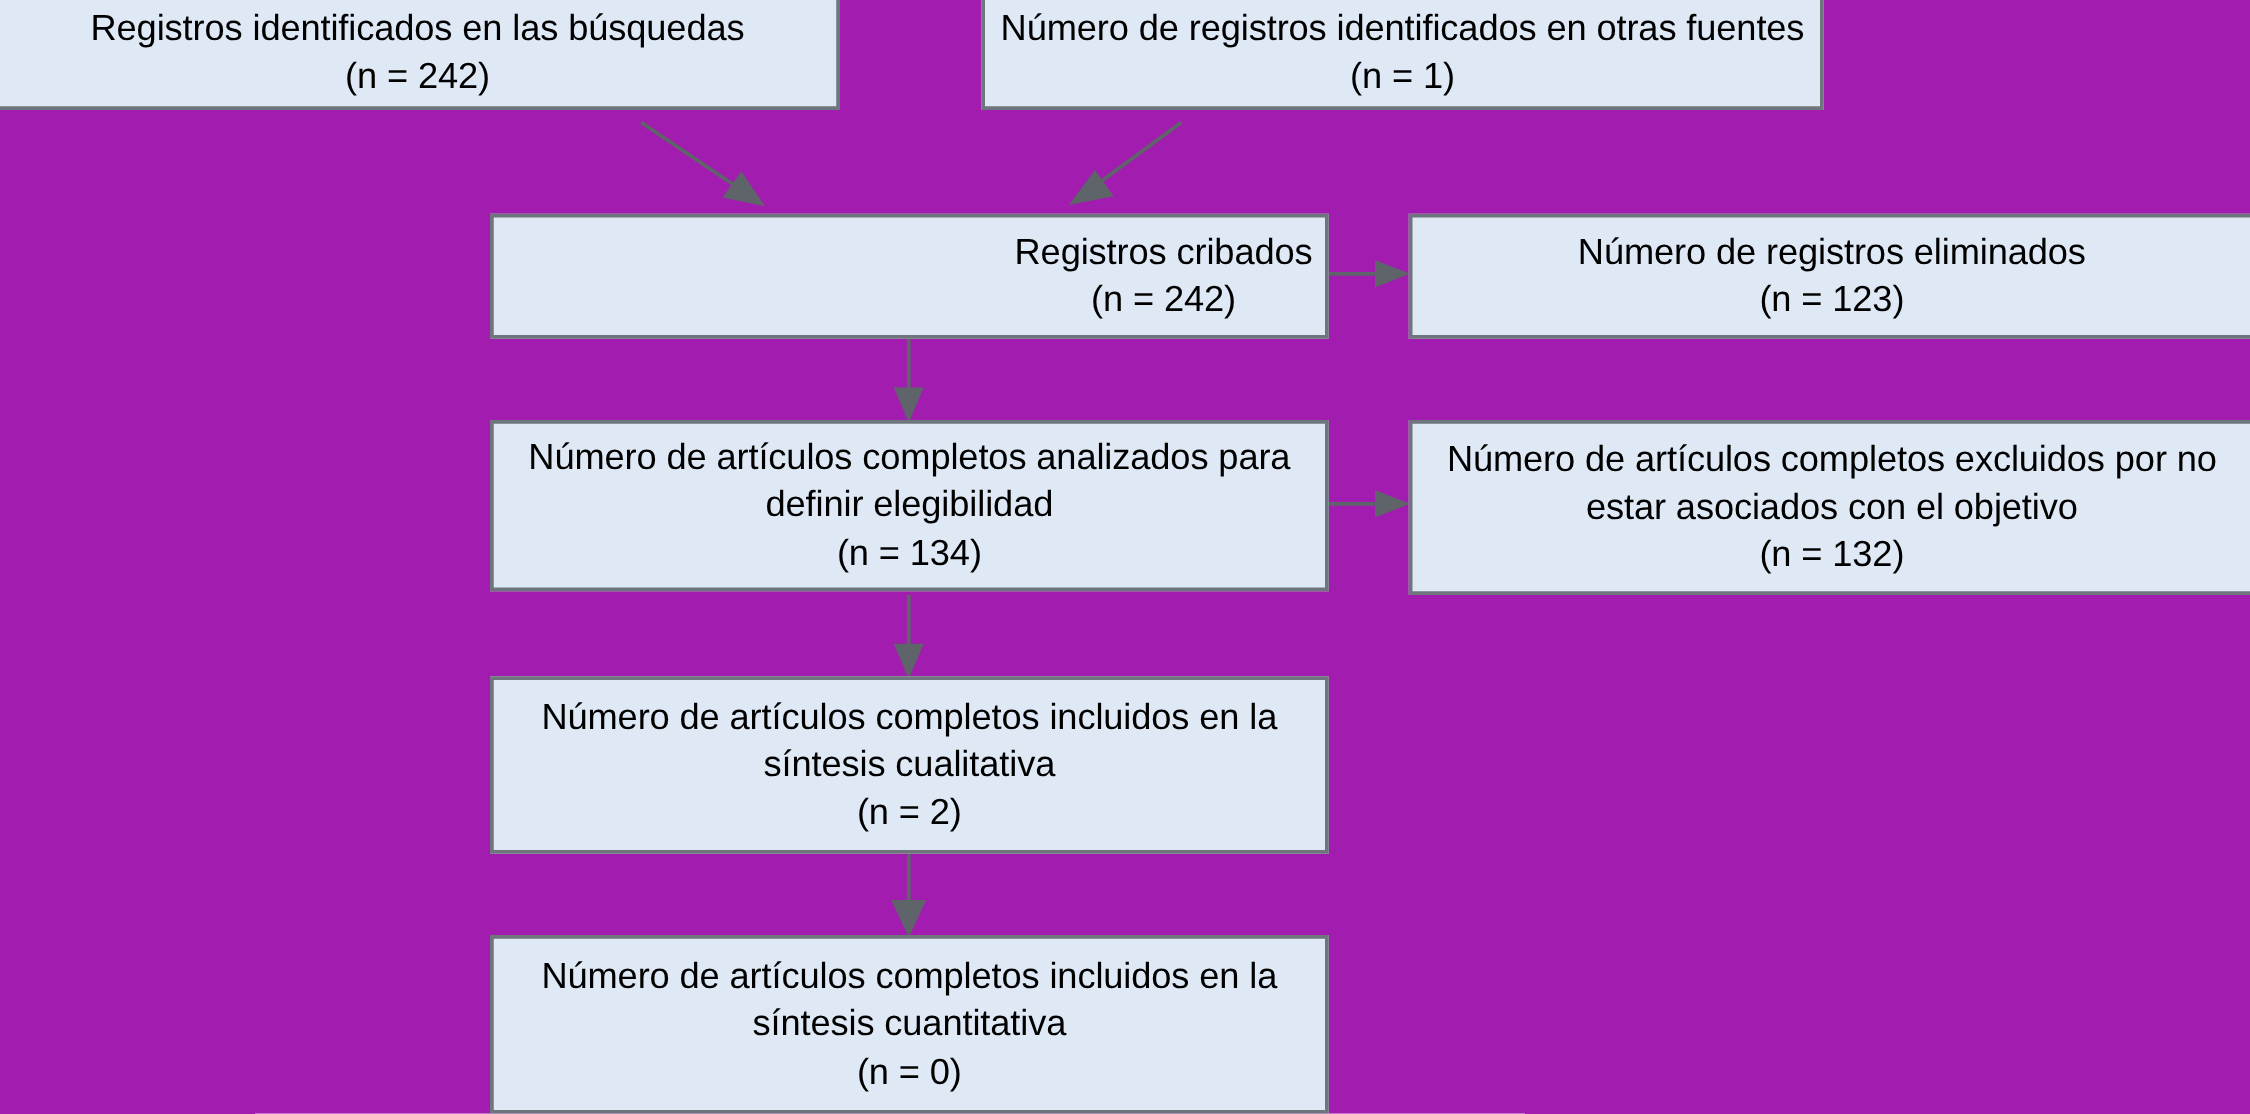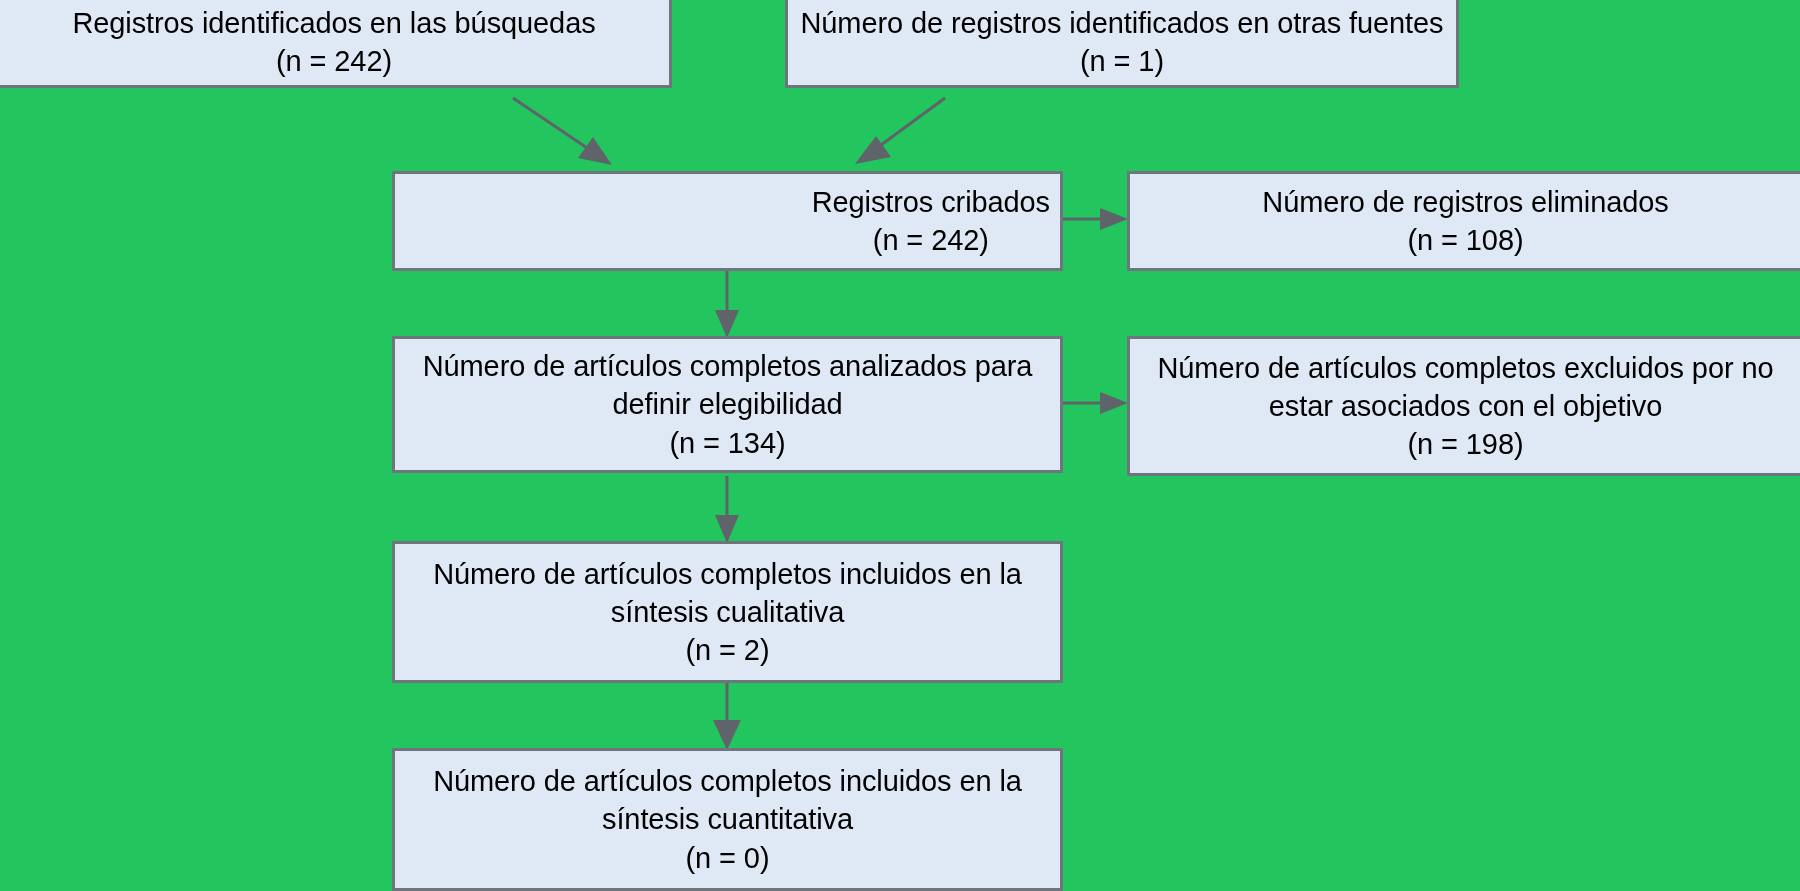--- a/index.html
+++ b/index.html
@@ -7,21 +7,21 @@
     padding: 0;
     background: #ffffff;
   }
   body {
     font-family: "Liberation Sans", sans-serif;
   }
   #canvas {
     position: relative;
     width: 1800px;
     height: 891px;
-    background: #22c55e;
+    background: #a21caf;
     overflow: hidden;
     text-decoration: underline;
   }
   .node {
     position: absolute;
     box-sizing: border-box;
     background: #dfe9f5;
     border: 3px solid #6f757c;
     display: flex;
     align-items: center;
@@ -110,33 +110,33 @@
 (n = 1)</span>
   </div>
 
   <div class="node" style="left:392px; top:171px; width:671px; height:100px;justify-content:flex-end;">
     <span class="txt">Registros cribados
 (n = 242)</span>
   </div>
 
   <div class="node" style="left:1127px; top:171px; width:677px; height:100px;">
     <span class="txt">Número de registros eliminados
-(n = 108)</span>
+(n = 123)</span>
   </div>
 
   <div class="node" style="left:392px; top:336px; width:671px; height:137px;">
     <span class="txt">Número de artículos completos analizados para
 definir elegibilidad
 (n = 134)</span>
   </div>
 
   <div class="node" style="left:1127px; top:336px; width:677px; height:140px;">
     <span class="txt">Número de artículos completos excluidos por no
 estar asociados con el objetivo
-(n = 198)</span>
+(n = 132)</span>
   </div>
 
   <div class="node" style="left:392px; top:541px; width:671px; height:142px;">
     <span class="txt">Número de artículos completos incluidos en la
 síntesis cualitativa
 (n = 2)</span>
   </div>
 
   <div class="node" style="left:392px; top:748px; width:671px; height:143px;">
     <span class="txt">Número de artículos completos incluidos en la

